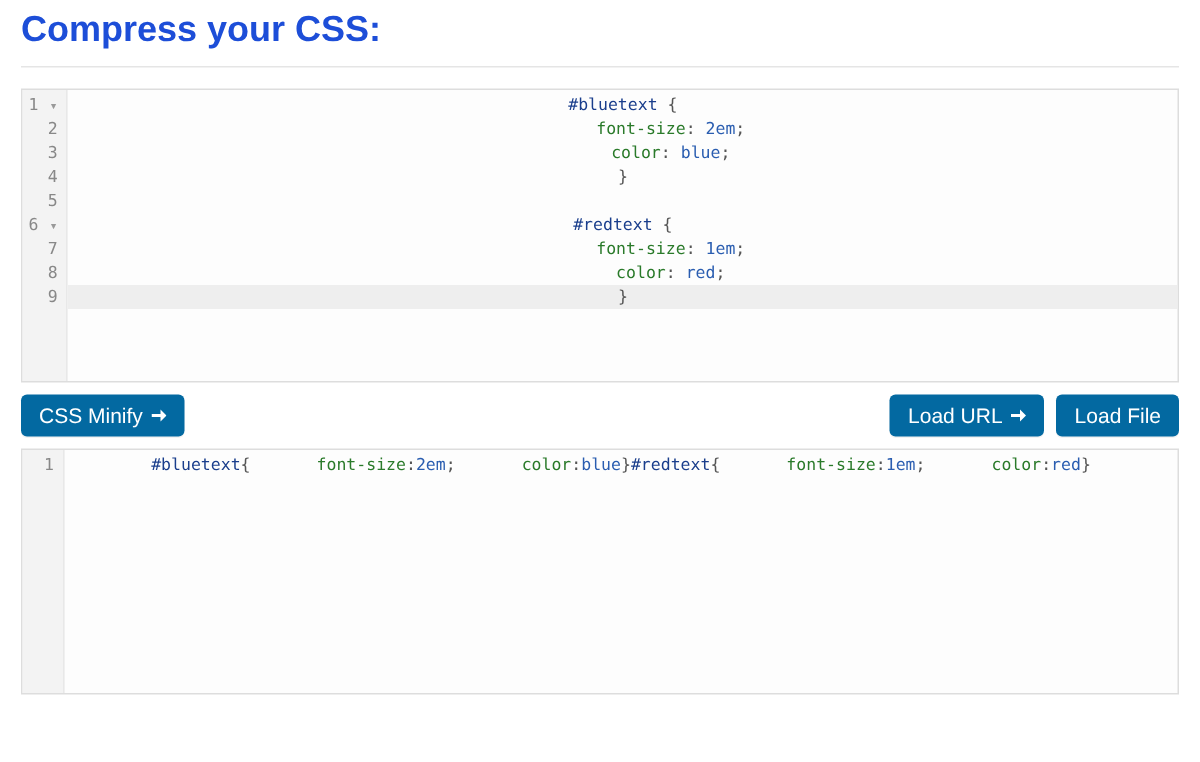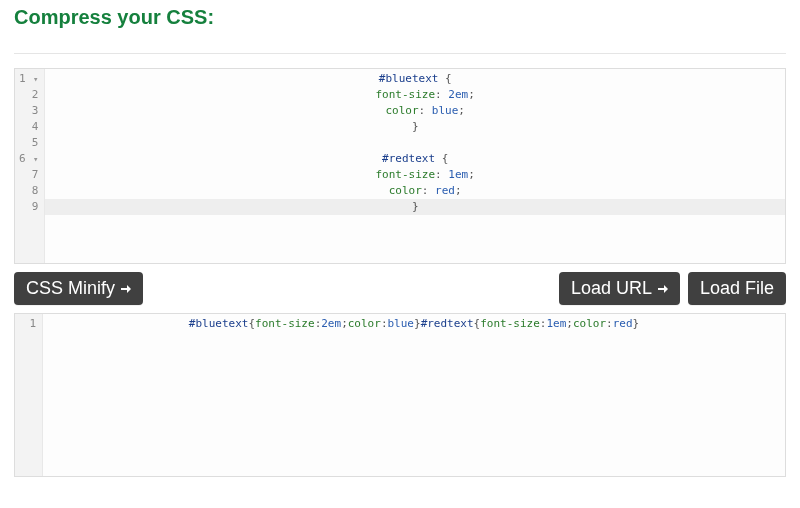--- a/index.html
+++ b/index.html
@@ -8,24 +8,24 @@
     background: #ffffff;
     color: #333;
     width: 800px;
     height: 508px;
     overflow: hidden;
   }
   .container {
     padding: 6px 14px 10px 14px;
   }
   h2.page-title {
-    font-size: 20px;
+    font-size: 24px;
     font-weight: 600;
-    color: #15803d;
-    margin-bottom: 24px;
+    color: #1d4ed8;
+    margin-bottom: 10px;
   }
   .hr {
     border: none;
     border-top: 1px solid #e5e5e5;
     margin-bottom: 14px;
   }
   .editor {
     border: 1px solid #ddd;
     background: #fdfdfd;
     display: flex;
@@ -61,38 +61,38 @@
   }
   .code .line { display: block; height: 16px; }
   .code .line.active {
     background: #eeeeee;
     margin-left: -4px;
     padding-left: 4px;
     margin-right: -4px;
     padding-right: 4px;
   }
   .t-sel   { color: #1a3e8c; }  
-  .t-prop  { color: #2a7a2a; }  
+  .t-prop  { color: #2a7a2a; margin-left: 44px; }  
   .t-val   { color: #2a5db0; }  
   .t-valkw { color: #2a5db0; }  
   .t-punc  { color: #555; }
   .button-row {
     display: flex;
     align-items: center;
     gap: 8px;
     padding: 8px 0 8px 0;
   }
   .spacer { flex: 1; }
   .btn {
-    background: #404040;
+    background: #0369a1;
     color: #fff;
     border: none;
     border-radius: 4px;
     padding: 6px 12px;
-    font-size: 18px;
+    font-size: 14px;
     font-weight: 500;
     cursor: pointer;
     display: inline-flex;
     align-items: center;
     gap: 6px;
     box-shadow: 0 1px 0 rgba(0,0,0,0.05);
   }
   .arrow-icon { display:inline-block; }
 </style>
 </head>

